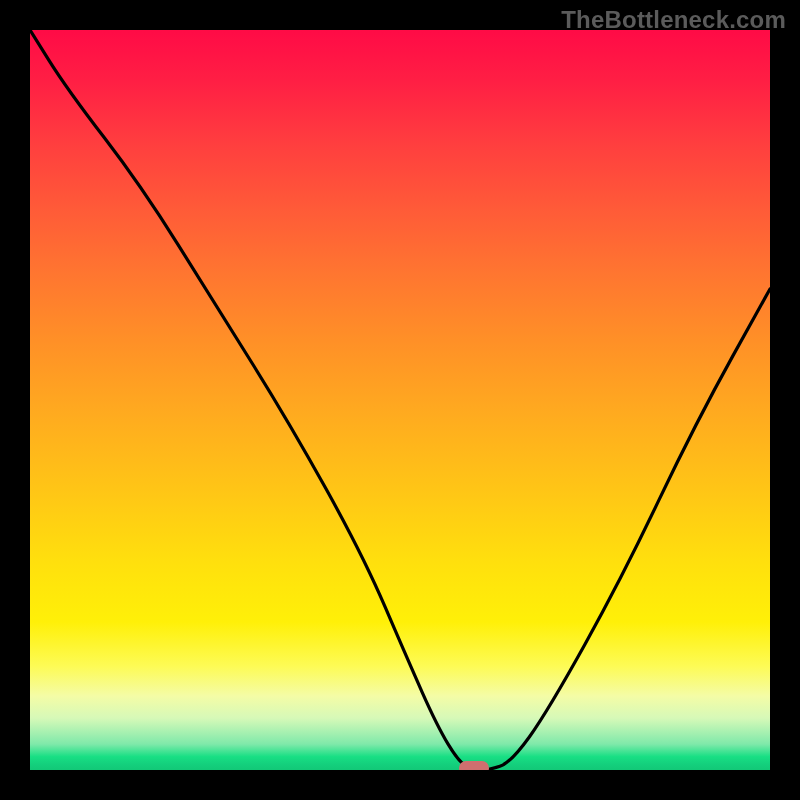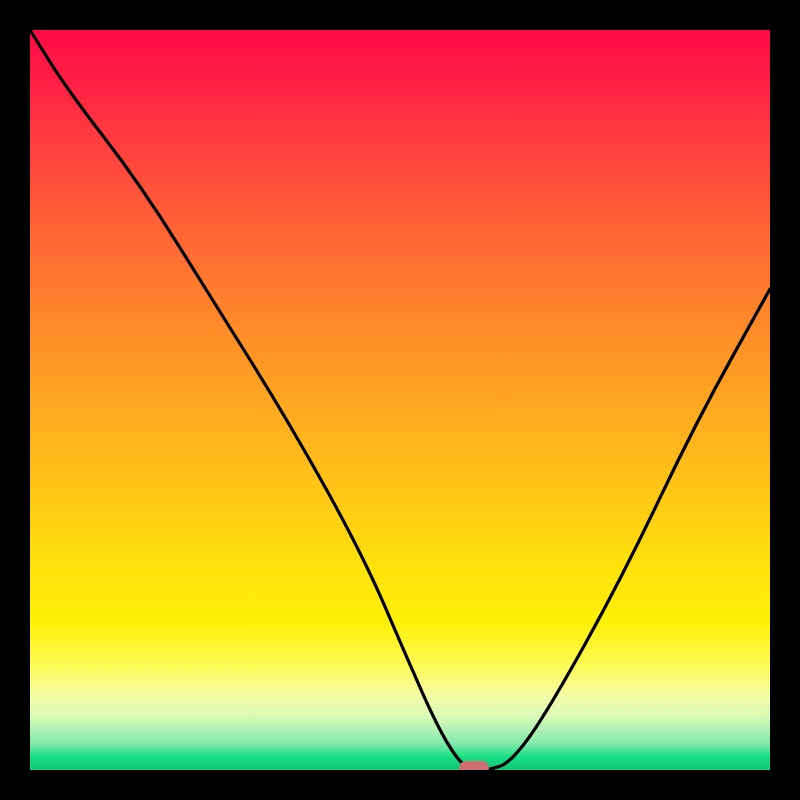--- a/index.html
+++ b/index.html
@@ -67,20 +67,21 @@
     border-radius: 8px;
     background: #cf6f6f;
     z-index: 6;
   }
 </style>
 </head>
 <body>
 
 <div class="frame">
 
+  <div class="watermark">TheBottleneck.com</div>
 
   <div class="plot-area">
     <div class="gradient"></div>
 
     <svg class="curve-svg" viewBox="0 0 740 740" preserveAspectRatio="none">
       <path id="curve-path" d="M 0.0 0.0 Q 0.0 0.0 18.5 29.6 Q 37.0 59.2 74.0 107.3 Q 111.0 155.4 148.0 214.6 Q 185.0 273.8 222.0 333.0 Q 259.0 392.2 296.0 458.8 Q 333.0 525.4 355.2 577.2 Q 377.4 629.0 392.2 662.3 Q 407.0 695.6 418.1 714.1 Q 429.2 732.6 436.6 736.3 Q 444.0 740.0 451.4 740.0 Q 458.8 740.0 469.9 736.3 Q 481.0 732.6 499.5 706.7 Q 518.0 680.8 555.0 614.2 Q 592.0 547.6 629.0 469.9 Q 666.0 392.2 703.0 325.6 T 740.0 259.0" fill="none" stroke="#000" stroke-width="3.2" stroke-linejoin="round" stroke-linecap="round"></path>
     </svg>
 
     <div id="marker" class="marker" style="width: 29.6px; height: 14.8px; left: 429.2px; top: 730.6px;"></div>
   </div>

